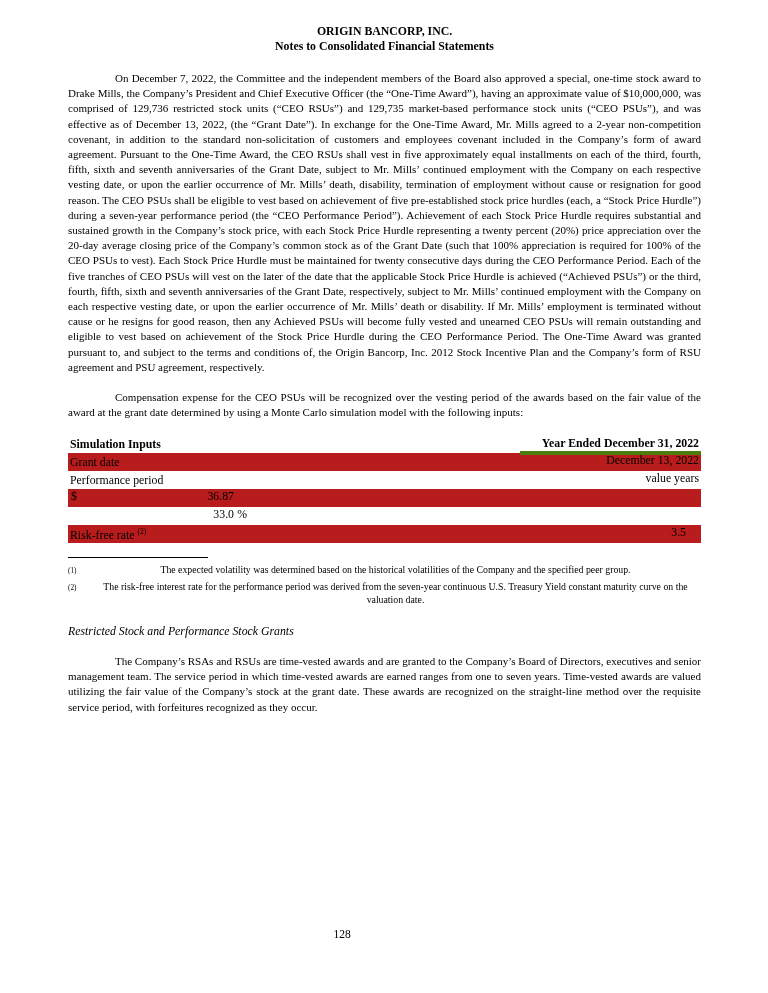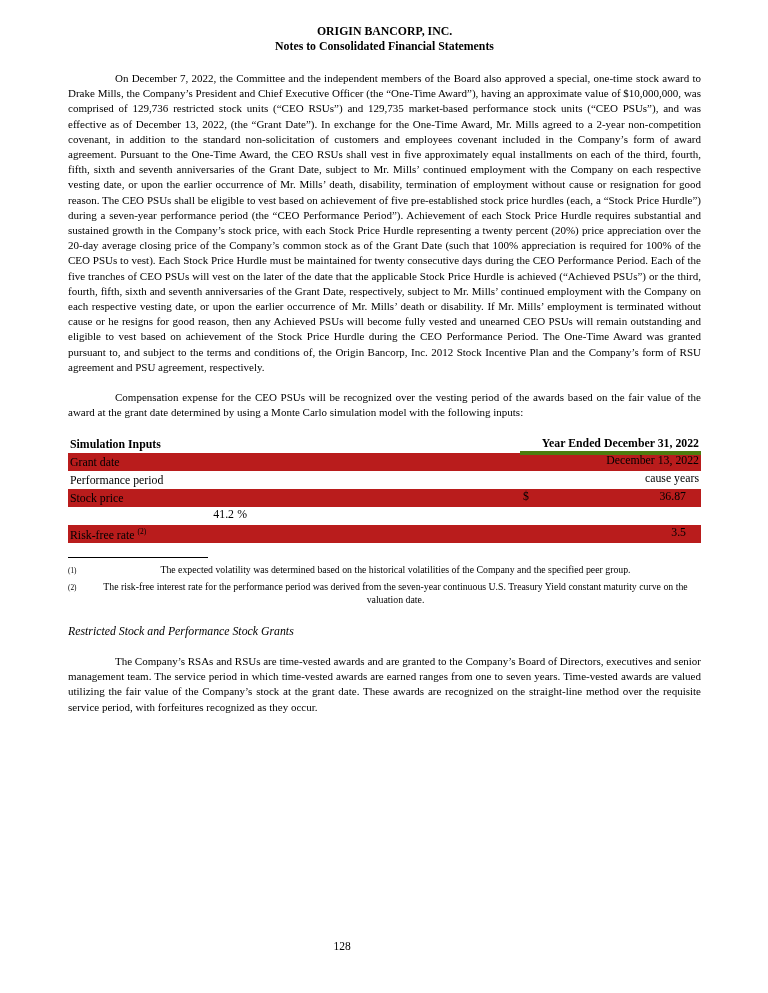--- a/index.html
+++ b/index.html
@@ -62,21 +62,20 @@
 
   
   .section-heading {
     font-size: 11.8px; font-weight: normal; font-style: italic;
     margin: 18px 0 0 0;
   }
   .page-number {
     position: absolute; top: 928px; left: 0;
     width: 684px; text-align: center;
     font-size: 11.5px;
-    margin-top: 12px;
   }
 </style>
 </head>
 <body>
 
 <div class="page">
 
   <div class="doc-header">
     <div>ORIGIN BANCORP, INC.</div>
     <div>Notes to Consolidated Financial Statements</div>
@@ -98,35 +97,34 @@
     <div class="trow shaded">
       <span class="tlabel">Grant date</span>
       <span class="val-area">
         <span class="vtext">December 13, 2022</span>
       </span>
     </div>
 
     <div class="trow">
       <span class="tlabel">Performance period</span>
       <span class="val-area">
-        <span class="vtext">cause years</span>
+        <span class="vtext">value years</span>
       </span>
     </div>
 
     <div class="trow shaded">
-      <span class="tlabel">Stock price</span>
       <span class="val-area">
         <span class="prefix" style="bottom:auto;">$</span>
         <span class="vnum">36.87</span>
       </span>
     </div>
 
     <div class="trow">
       <span class="val-area">
-        <span class="vnum">41.2</span>
+        <span class="vnum">33.0</span>
         <span class="suffix" style="bottom:auto;">%</span>
       </span>
     </div>
 
     <div class="trow shaded">
       <span class="tlabel"><span>Risk-free rate</span>&nbsp;<sup class="lbl-sup">(2)</sup></span>
       <span class="val-area">
         <span class="vnum">3.5</span>
       </span>
     </div>

